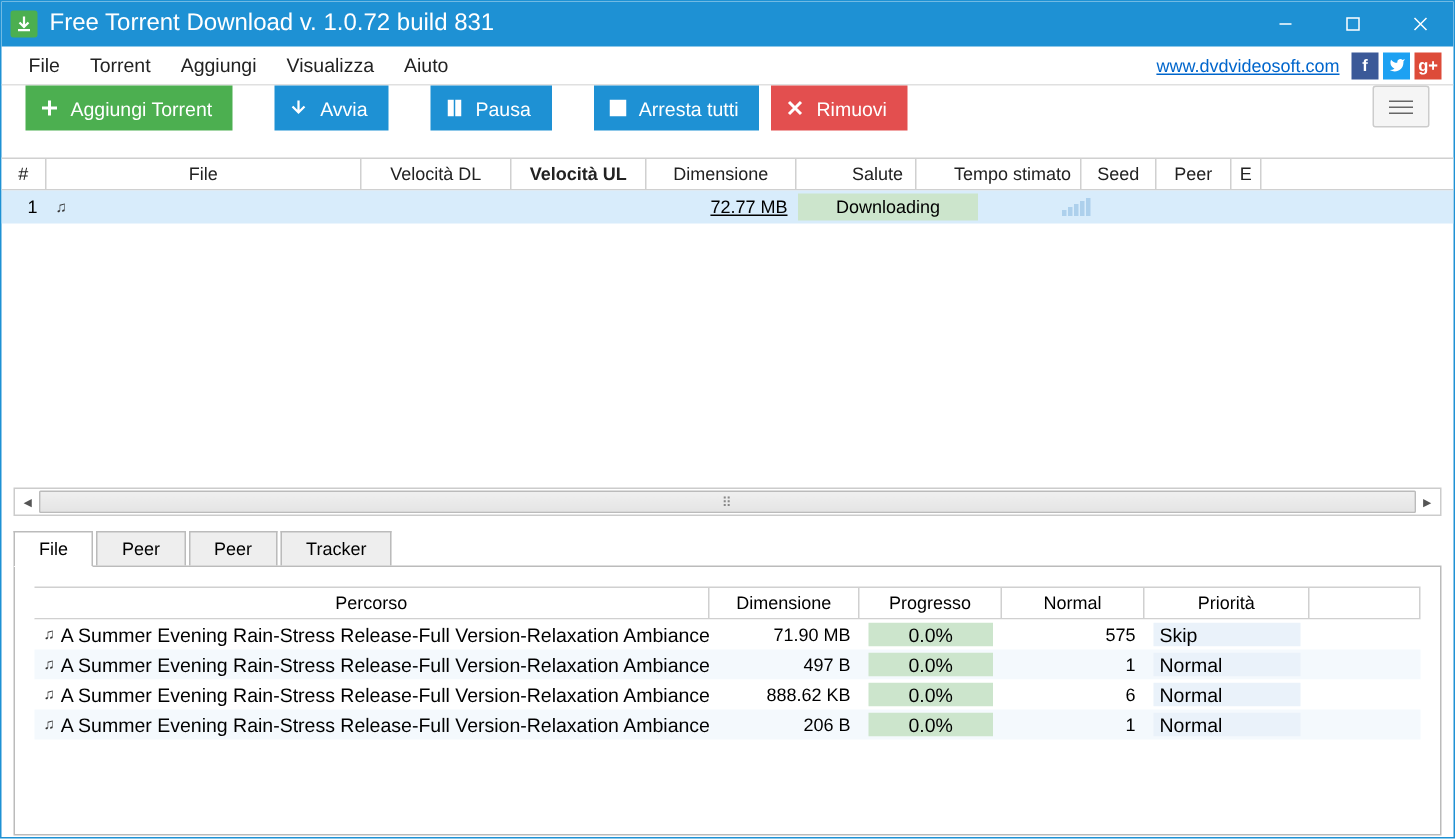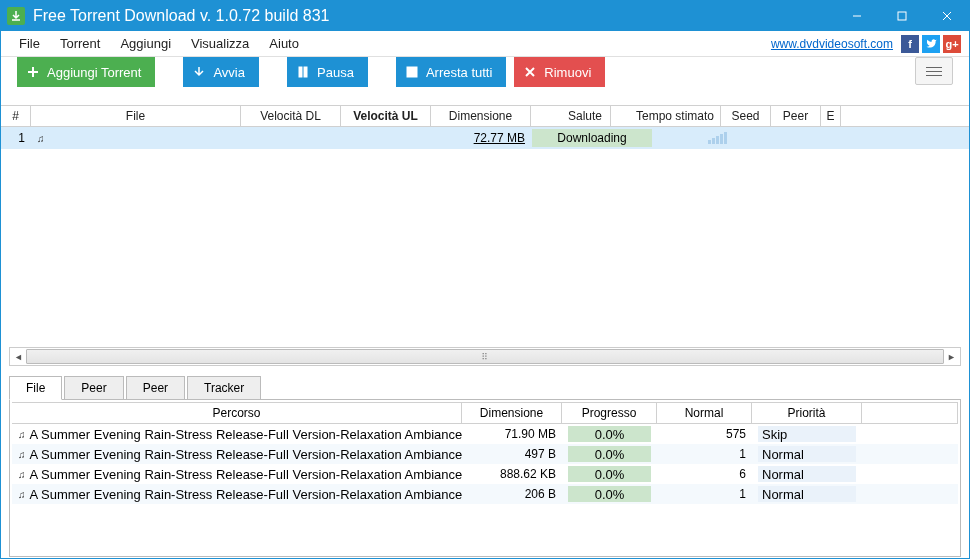--- a/index.html
+++ b/index.html
@@ -68,21 +68,21 @@
 
 .hscroll-wrap { border: 1px solid #ccc; margin: 0 8px 4px 8px; padding:1px; background:#fff; display:flex; align-items:center;}
 .hscroll { height: 15px; background: linear-gradient(#f0f0f0,#e4e4e4); border:1px solid #bbb; border-radius:1px; flex:1; display:flex; align-items:center; position:relative; }
 .hscroll .grip { color:#888; font-size:9px; letter-spacing:1px; margin:0 auto;}
 
 .tabs-wrap { padding: 6px 8px 0 8px; }
 .tabs { display: flex; }
 .tab { padding: 4px 16px; border: 1px solid #bbb; border-bottom: none; background: #eee; font-size: 12px; cursor: pointer; margin-right: 2px; }
 .tab.active { background: #fff; border-bottom: 1px solid #fff; position: relative; z-index: 2; }
 
-.file-panel { border: 1px solid #bbb; padding: 2px; position: relative; top: -1px; background: #fff; }
+.file-panel { border: 1px solid #bbb; padding: 13px; position: relative; top: -1px; background: #fff; }
 .file-header { display: flex; background: #fff; border-bottom: 1px solid #d0d0d0; border-top: 1px solid #d0d0d0; height: 22px; }
 .file-header .fcol { border-right: 1px solid #d0d0d0; padding: 2px 6px; font-size: 12px; display: flex; align-items: center; justify-content: center; }
 .fcol-path { width: 450px; }
 .fcol-dim { width: 100px; }
 .fcol-prog { width: 95px; }
 .fcol-parts { width: 95px; }
 .fcol-pri { width: 110px; }
 .fcol-rest { flex: 1; }
 
 .file-rows { }

